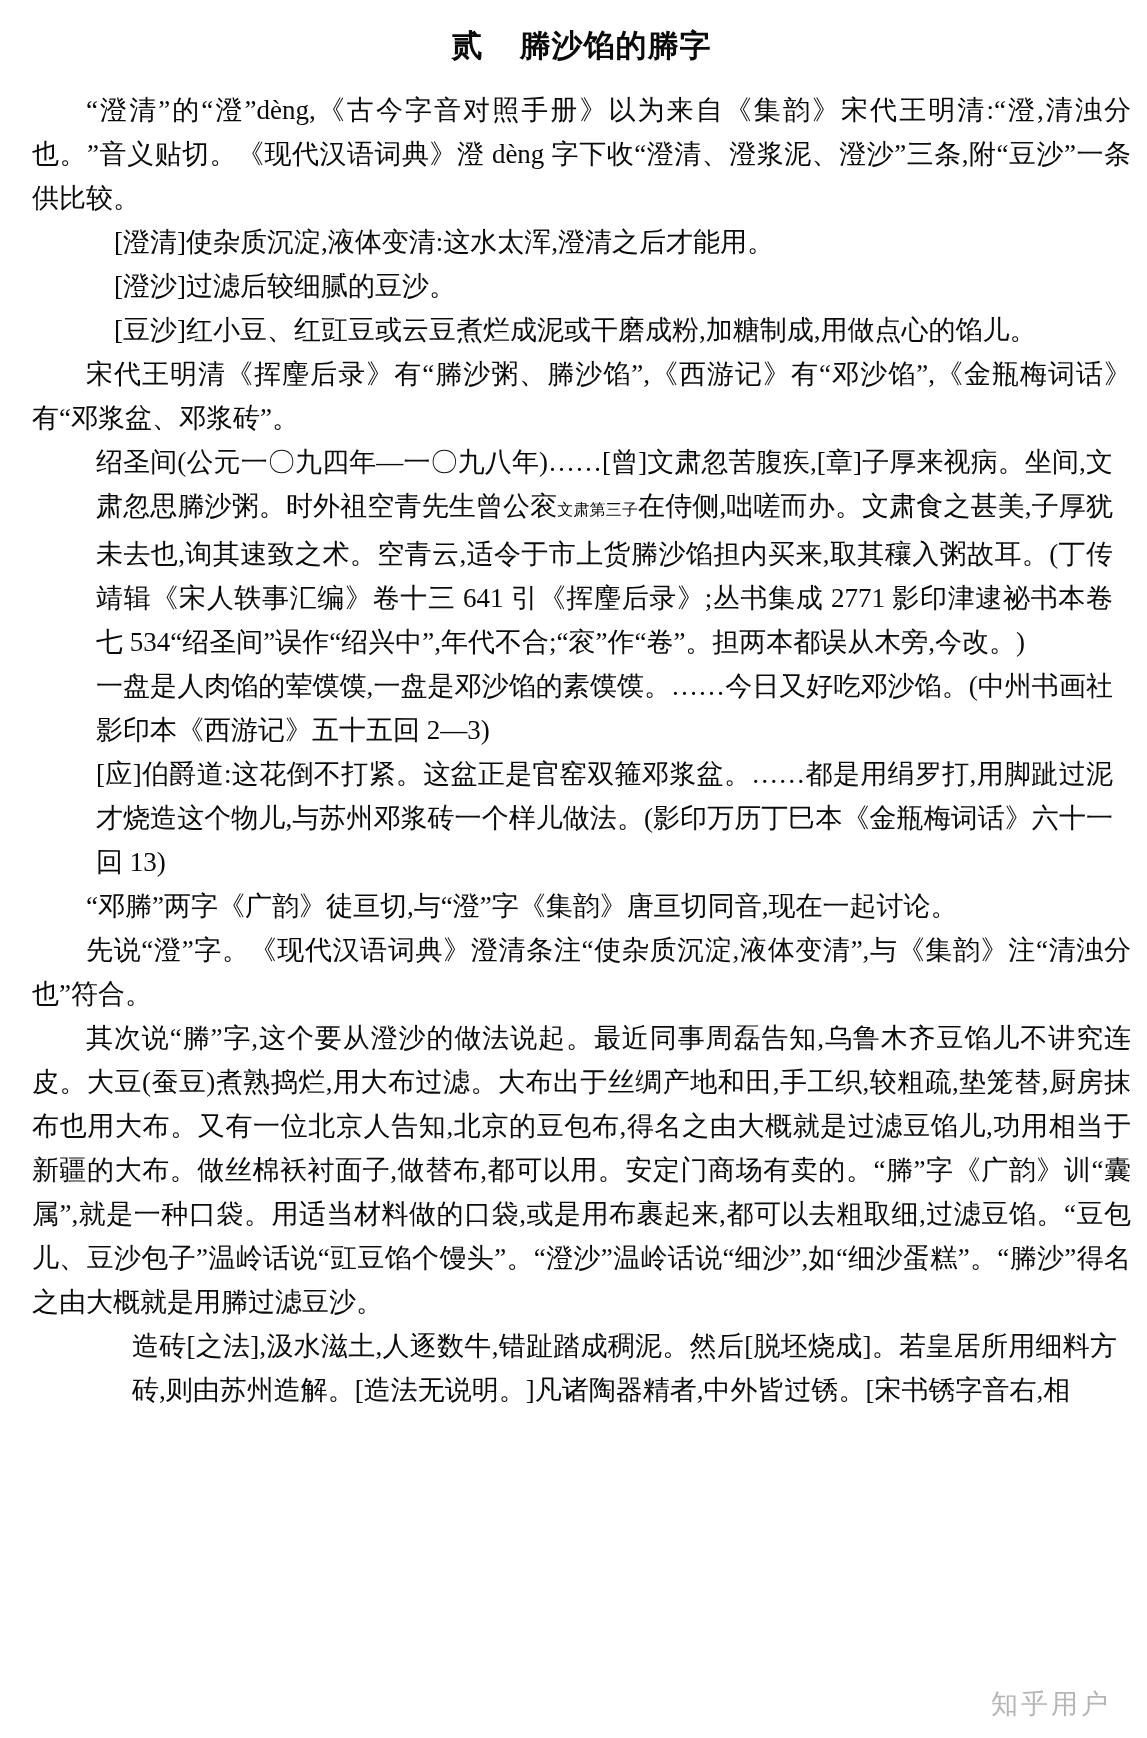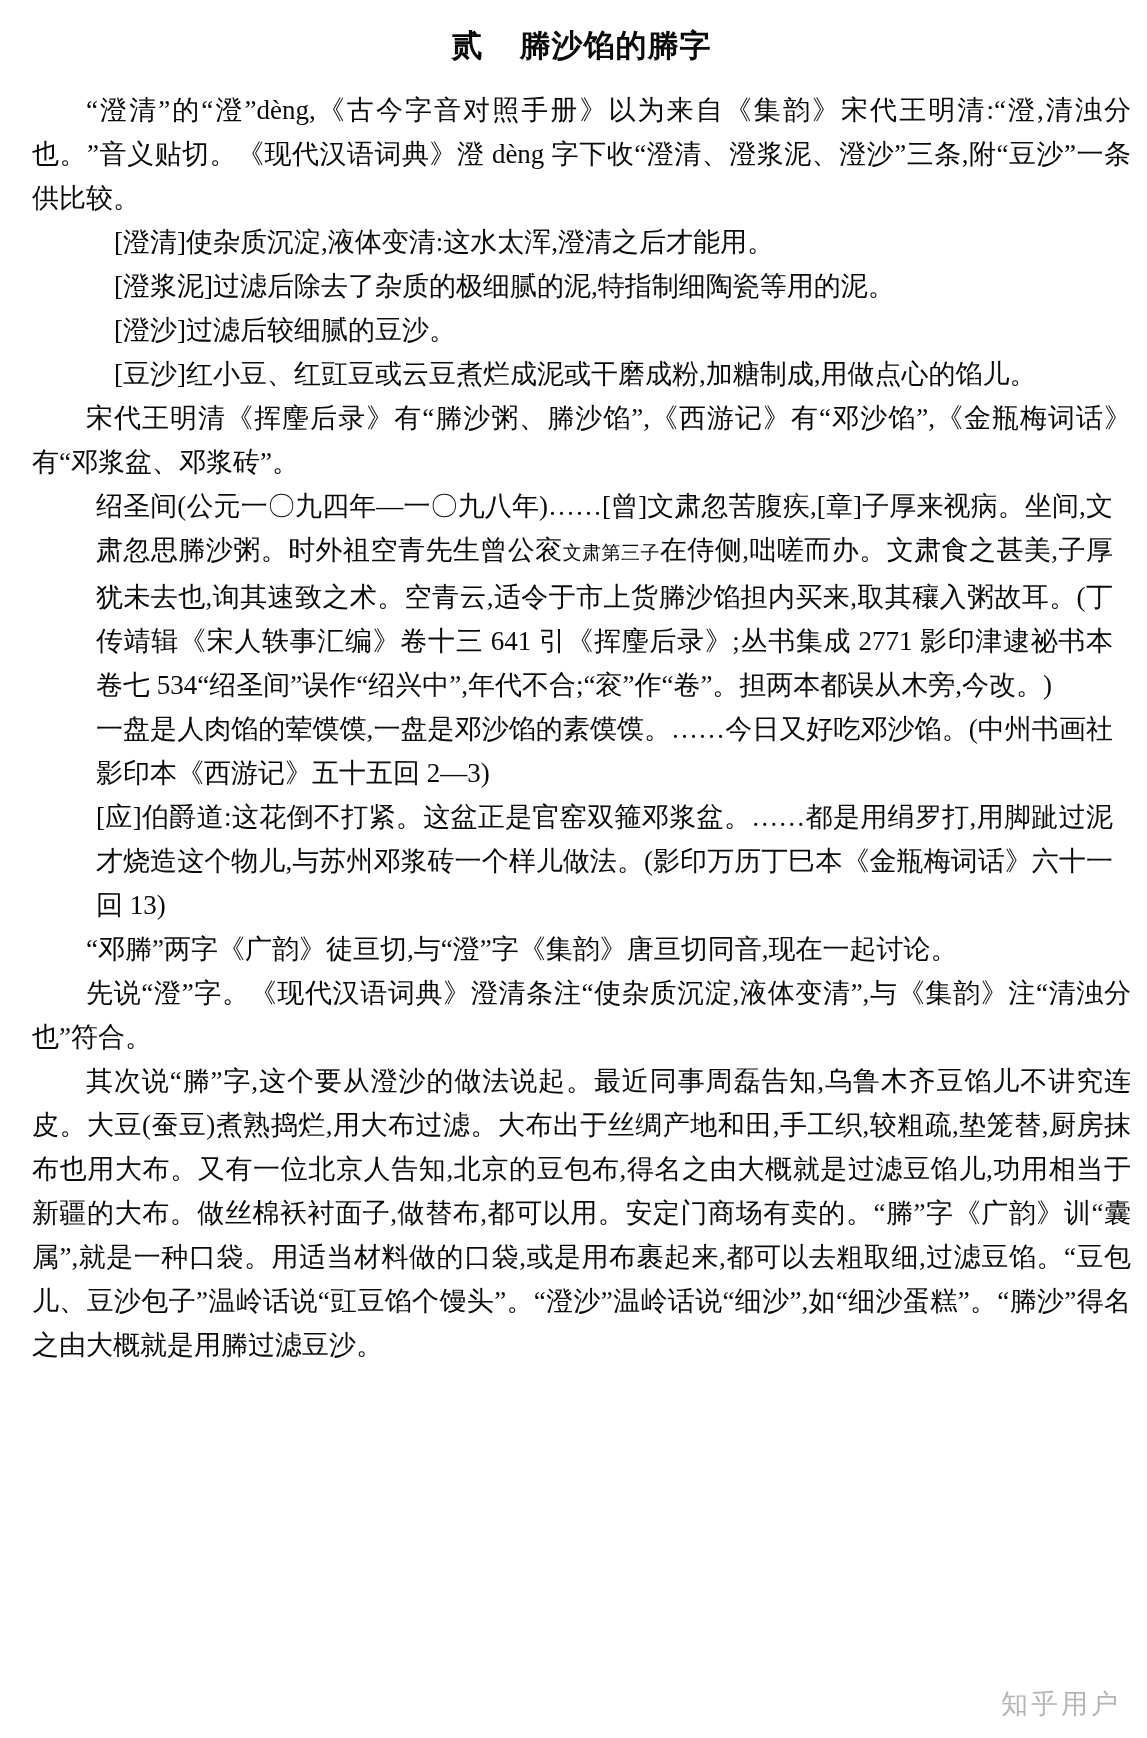--- a/index.html
+++ b/index.html
@@ -29,62 +29,62 @@
     font-size: 27px;
     line-height: 44px;
     text-align: justify;
     text-justify: inter-ideograph;
   }
   .indent { text-indent: 2em; }
   .def { margin-left: 82px; }
   .quote { margin-left: 64px; margin-right: 18px; }
   .quote-deep { margin-left: 100px; margin-right: 14px; }
   .inline-note {
-    font-size: 19px;
+    font-size: 16px;
     letter-spacing: 0;
   }
   .watermark {
     position: absolute;
-    right: 26px;
+    right: 36px;
     bottom: 16px;
     color: #b5b5b5;
     font-size: 27px;
     letter-spacing: 3px;
     user-select: none;
     text-align: center;
   }
 </style>
 </head>
 <body>
 
 <div class="page">
 
   <div class="title">
     <span class="num">贰</span><span>幐沙馅的幐字</span>
   </div>
 
   <p class="indent">“澄清”的“澄”dèng,《古今字音对照手册》以为来自《集韵》宋代王明清:“澄,清浊分也。”音义贴切。《现代汉语词典》澄 dèng 字下收“澄清、澄浆泥、澄沙”三条,附“豆沙”一条供比较。</p>
 
   <p class="def">[澄清]使杂质沉淀,液体变清:这水太浑,澄清之后才能用。</p>
-  <p class="def">[澄浆泥]过滤后除去了杂质的极细腻的泥,特指制细陶瓷等用的泥。</p>
   <p class="def">[澄沙]过滤后较细腻的豆沙。</p>
   <p class="def">[豆沙]红小豆、红豇豆或云豆煮烂成泥或干磨成粉,加糖制成,用做点心的馅儿。</p>
 
   <p class="indent">宋代王明清《挥麈后录》有“幐沙粥、幐沙馅”,《西游记》有“邓沙馅”,《金瓶梅词话》有“邓浆盆、邓浆砖”。</p>
 
   <p class="quote"><span>绍圣间(公元一〇九四年—一〇九八年)……[曾]文肃忽苦腹疾,[章]子厚来视病。坐间,文肃忽思幐沙粥。时外祖空青先生曾公衮</span><span class="inline-note">文肃第三子</span><span>在侍侧,咄嗟而办。文肃食之甚美,子厚犹未去也,询其速致之术。空青云,适令于市上货幐沙馅担内买来,取其穰入粥故耳。(丁传靖辑《宋人轶事汇编》卷十三 641 引《挥麈后录》;丛书集成 2771 影印津逮祕书本卷七 534“绍圣间”误作“绍兴中”,年代不合;“衮”作“卷”。担两本都误从木旁,今改。)</span></p>
 
 
   <p class="quote">一盘是人肉馅的荤馍馍,一盘是邓沙馅的素馍馍。……今日又好吃邓沙馅。(中州书画社影印本《西游记》五十五回 2—3)</p>
 
   <p class="quote">[应]伯爵道:这花倒不打紧。这盆正是官窑双箍邓浆盆。……都是用绢罗打,用脚跐过泥才烧造这个物儿,与苏州邓浆砖一个样儿做法。(影印万历丁巳本《金瓶梅词话》六十一回 13)</p>
 
   <p class="indent">“邓幐”两字《广韵》徒亘切,与“澄”字《集韵》唐亘切同音,现在一起讨论。</p>
 
   <p class="indent">先说“澄”字。《现代汉语词典》澄清条注“使杂质沉淀,液体变清”,与《集韵》注“清浊分也”符合。</p>
 
   <p class="indent">其次说“幐”字,这个要从澄沙的做法说起。最近同事周磊告知,乌鲁木齐豆馅儿不讲究连皮。大豆(蚕豆)煮熟捣烂,用大布过滤。大布出于丝绸产地和田,手工织,较粗疏,垫笼替,厨房抹布也用大布。又有一位北京人告知,北京的豆包布,得名之由大概就是过滤豆馅儿,功用相当于新疆的大布。做丝棉袄衬面子,做替布,都可以用。安定门商场有卖的。“幐”字《广韵》训“囊属”,就是一种口袋。用适当材料做的口袋,或是用布裹起来,都可以去粗取细,过滤豆馅。“豆包儿、豆沙包子”温岭话说“豇豆馅个馒头”。“澄沙”温岭话说“细沙”,如“细沙蛋糕”。“幐沙”得名之由大概就是用幐过滤豆沙。</p>
 
 
+  <p class="quote-deep">造砖[之法],汲水滋土,人逐数牛,错趾踏成稠泥。然后[脱坯烧成]。若皇居所用细料方砖,则由苏州造解。[造法无说明。]凡诸陶器精者,中外皆过锈。[宋书锈字音右,相</p>
 
 </div>
 
 <div class="watermark">知乎用户</div>
 
 </body></html>

